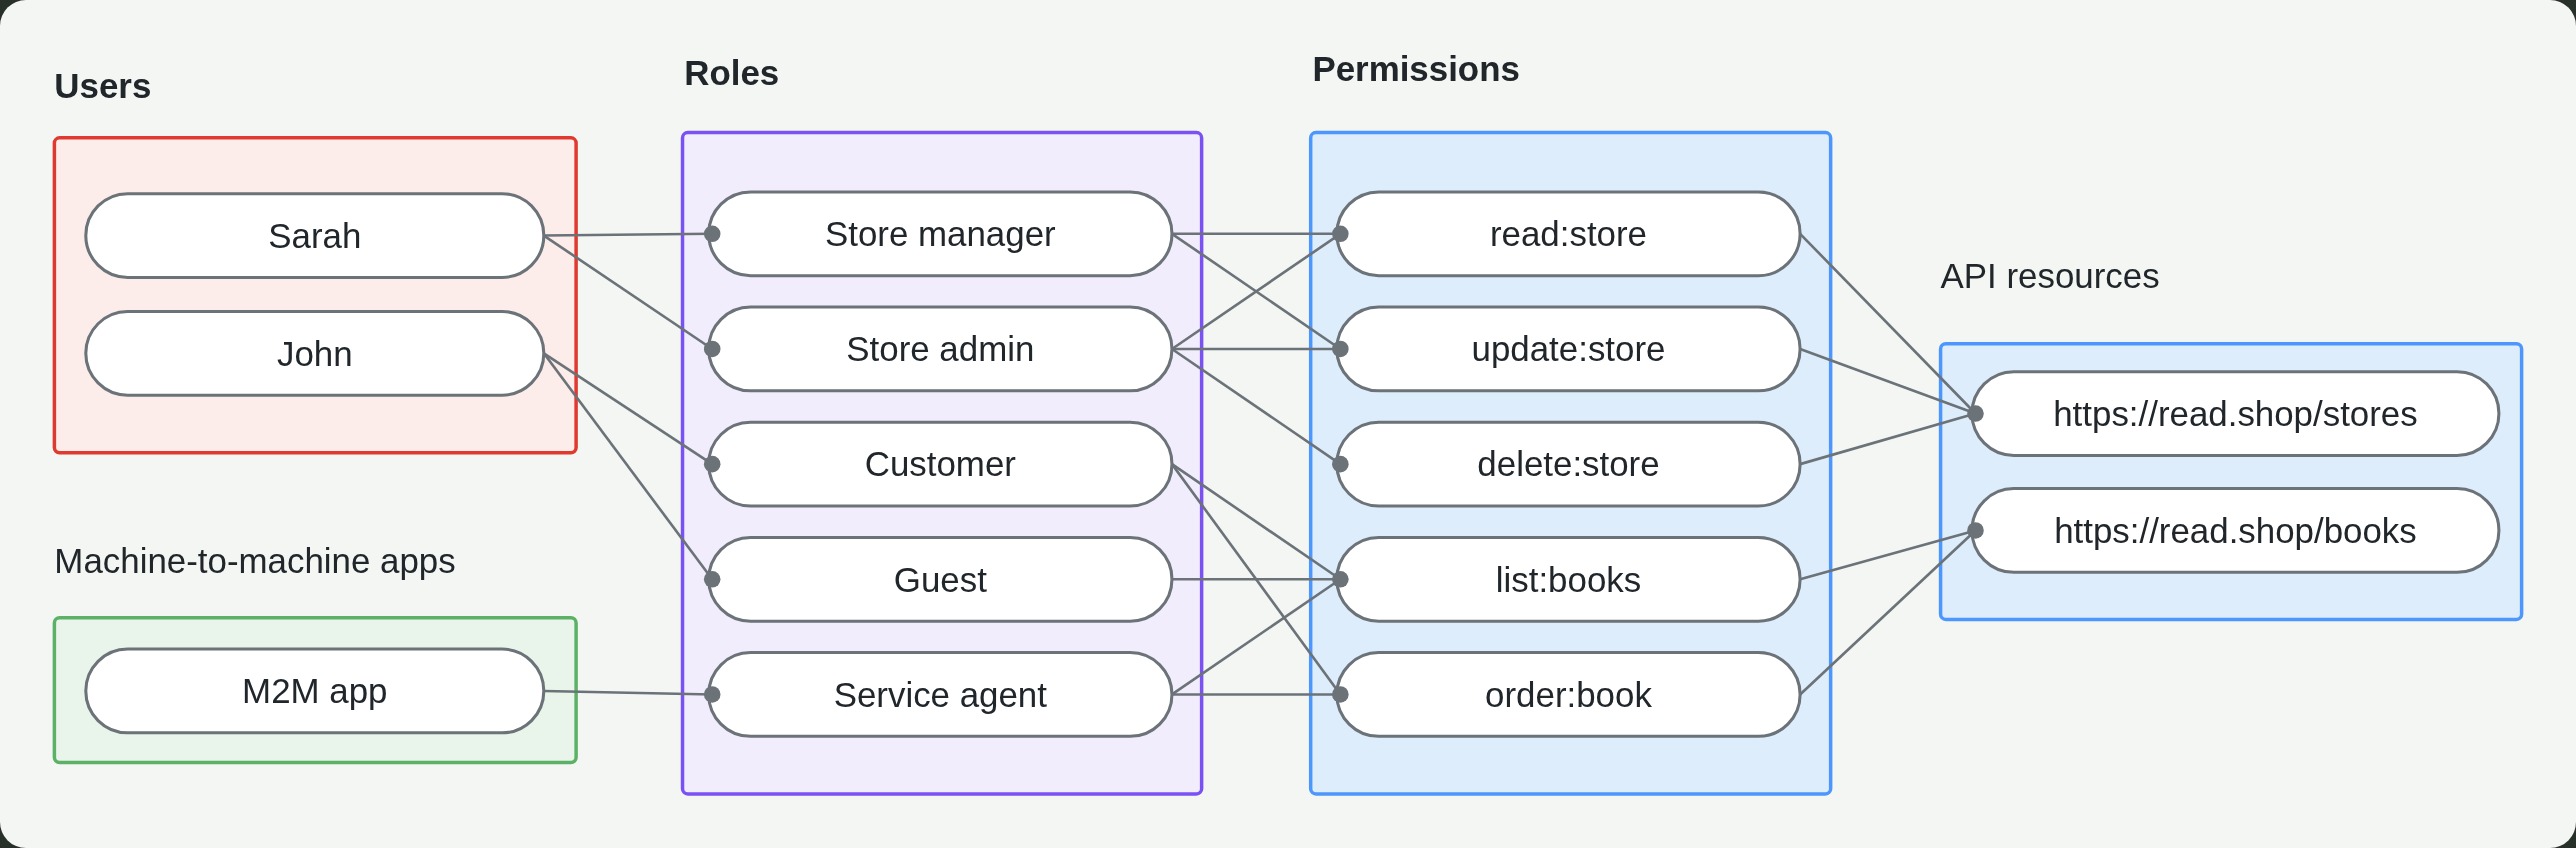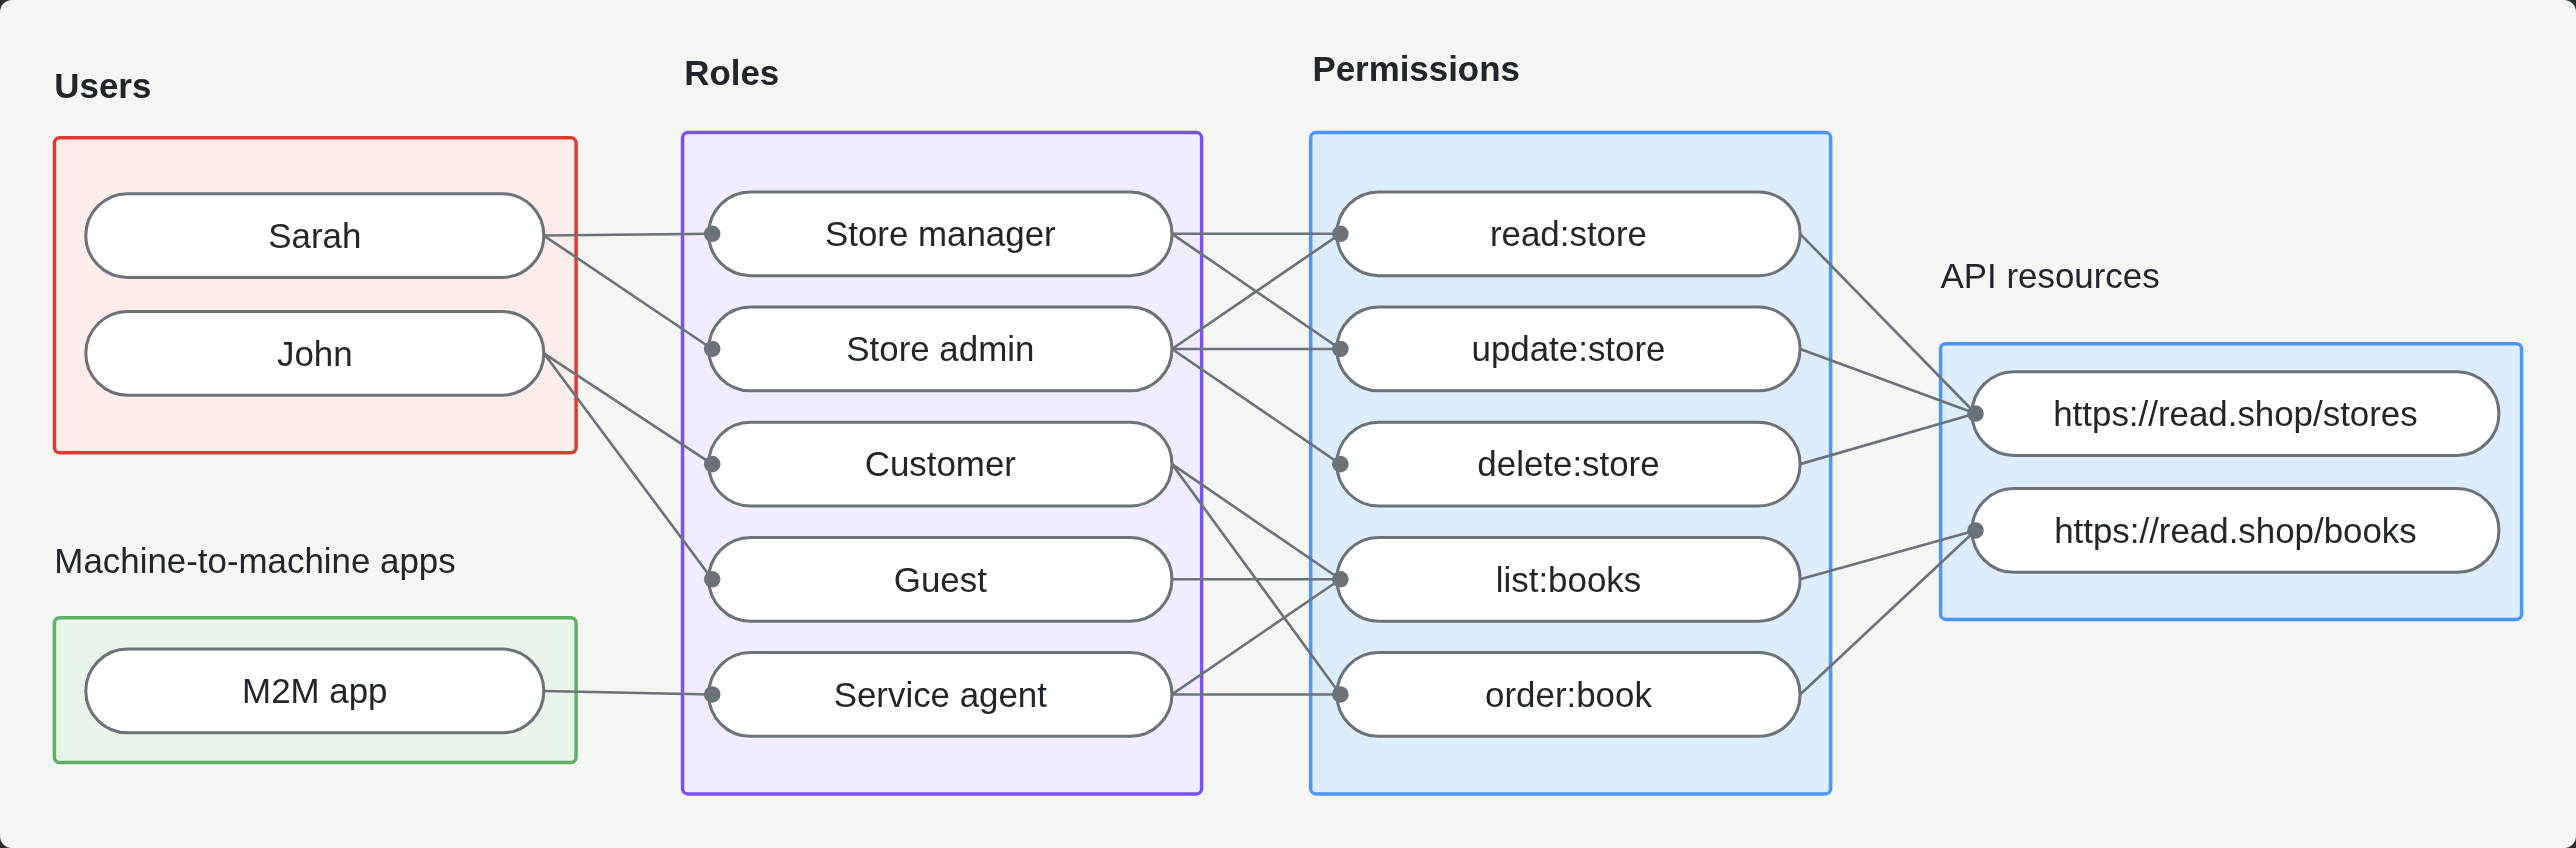--- a/index.html
+++ b/index.html
@@ -8,21 +8,21 @@
     background: #28302a;
     width: 2576px;
     height: 848px;
     overflow: hidden;
     font-family: "Liberation Sans", sans-serif;
   }
   .screen {
     position: relative;
     width: 2576px;
     height: 848px;
-    border-radius: 12px;
+    border-radius: 26px;
     overflow: hidden;
     background: #f3f6f3;
   }
   svg text {
     font-family: "Liberation Sans", sans-serif;
   }
 </style>
 </head>
 <body>
 

